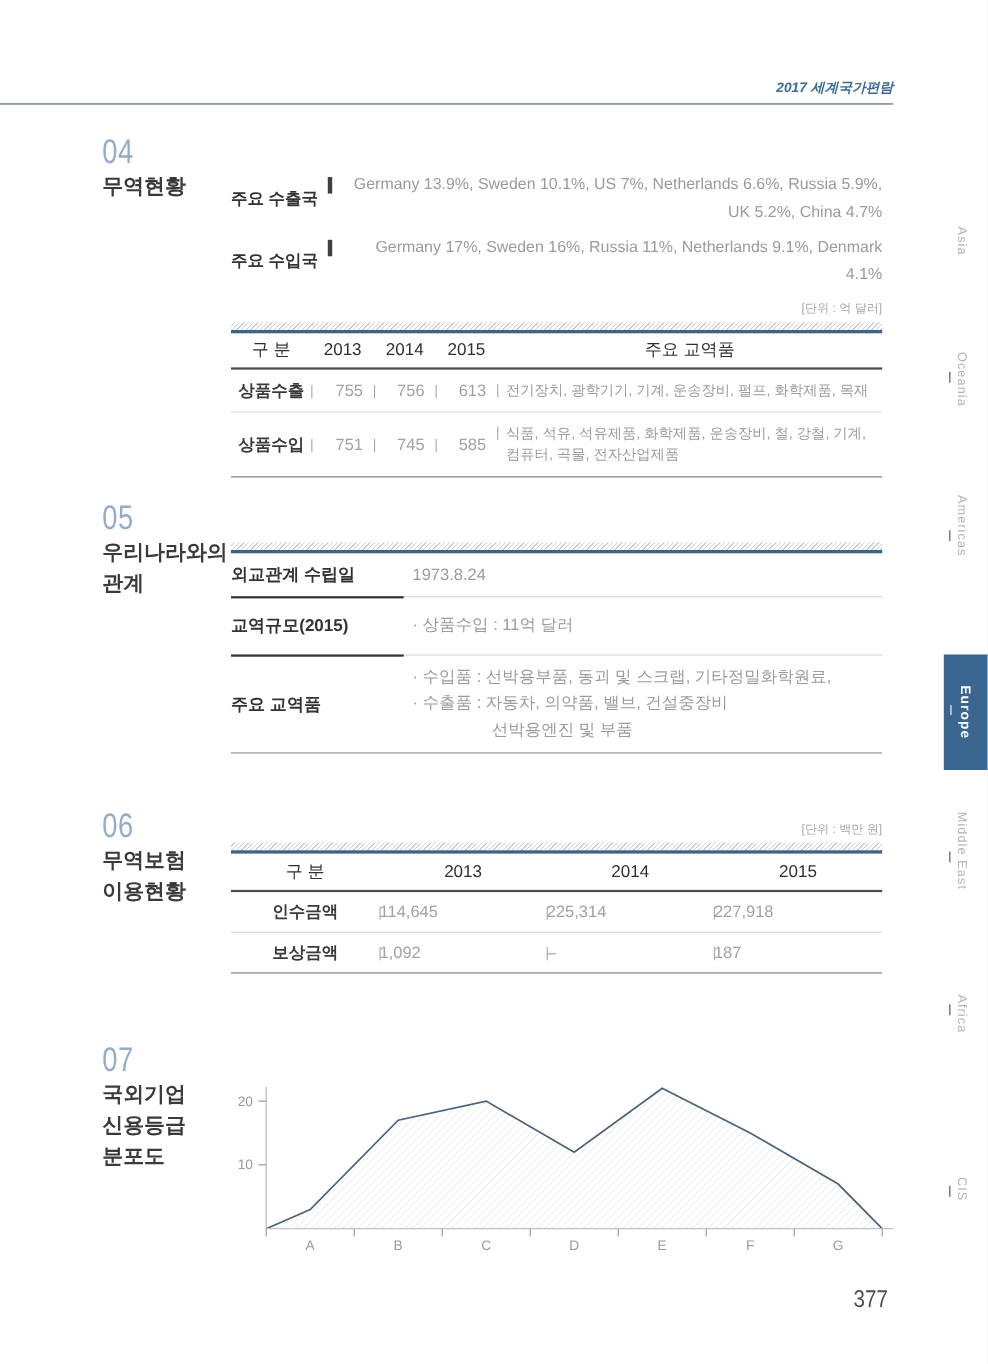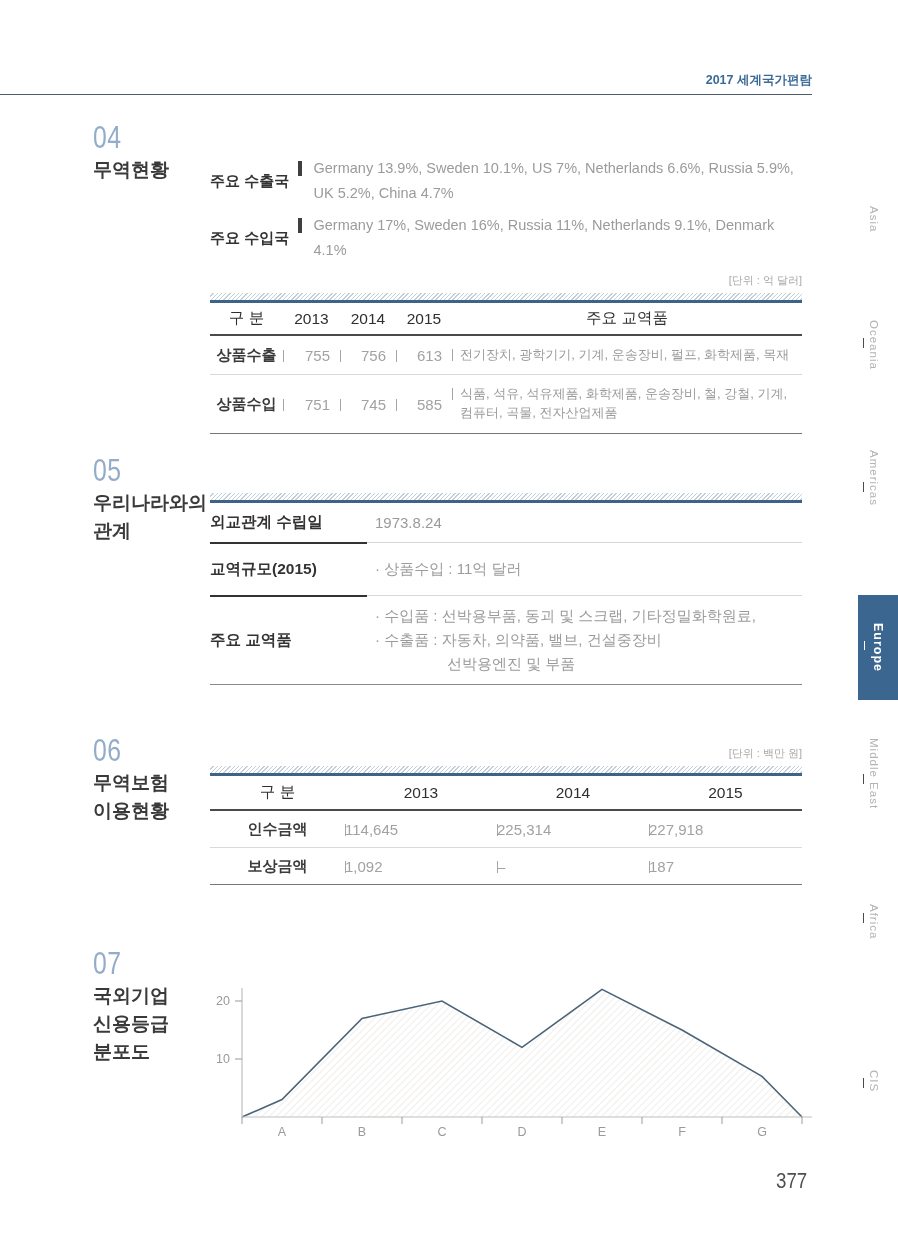--- a/index.html
+++ b/index.html
@@ -1,20 +1,20 @@
 <!DOCTYPE html>
 <html><head>
 <meta charset="utf-8">
 <style>
   html,body{margin:0;padding:0;background:#e8e8e8;}
   .page{position:relative;width:898px;height:1240px;background:#ffffff;margin:0 auto;
         font-family:"Liberation Sans","DejaVu Sans",sans-serif;color:#333;overflow:hidden;}
 
   
-  .book-title{position:absolute;top:72px;right:86px;font-size:12.5px;font-weight:700;color:#3a6a96;}
+  .book-title{position:absolute;top:72px;right:86px;font-size:12.5px;font-weight:700;color:#3a6a96;font-style:italic;}
   .header-rule{position:absolute;top:94px;left:0;width:812px;border-top:1.5px solid #4d5d6d;}
 
   
   .side-tab{position:absolute;right:18px;writing-mode:vertical-rl;font-size:11.5px;color:#b3b3b3;letter-spacing:1px;}
   .side-dash{position:absolute;right:34px;width:1.5px;height:10px;background:#4a4a4a;}
   .side-tab-active{position:absolute;right:0;top:595px;width:40px;height:105px;background:#3a6690;
         display:flex;align-items:center;justify-content:center;writing-mode:vertical-rl;
         color:#fff;font-size:12.5px;font-weight:700;letter-spacing:1px;}
   .side-dash-active{position:absolute;right:33px;top:641px;width:1.5px;height:9px;background:#ffffff;}
 
@@ -22,21 +22,21 @@
   .sec-num{position:absolute;left:93px;font-size:31px;color:#93acc9;letter-spacing:.5px;
         transform:scaleX(.8);transform-origin:left top;}
   .sec-title{position:absolute;left:93px;font-size:19px;font-weight:700;color:#3a3a3a;line-height:28px;}
 
   
   .block{position:absolute;left:210px;width:592px;}
 
   .kv-row{display:flex;margin-bottom:7px;}
   .kv-label{flex:0 0 86px;font-size:15px;font-weight:700;color:#333;line-height:25px;margin-top:12px;}
   .kv-bar{flex:0 0 3.5px;height:15px;background:#3f3f3f;margin:5px 12px 0 2px;}
-  .kv-value{flex:1;font-size:14.5px;color:#9b9b9b;line-height:25px;}
+  .kv-value{flex:1;font-size:14.5px;color:#9b9b9b;line-height:25px;text-align:right;}
 
   .unit-note{text-align:right;font-size:11px;color:#a8a8a8;margin:10px 0 5px 0;}
 
   .tbl-band{height:7px;background:repeating-linear-gradient(135deg,#ffffff 0 2px,#c3cfdb 2px 3px);
         border-bottom:3px solid #3f6386;}
 
   
   .t04-header{display:flex;align-items:center;height:31px;border-bottom:2px solid #4a4a4a;
         font-size:15.5px;color:#2f2f2f;}
   .t04-row{display:flex;align-items:center;position:relative;}

